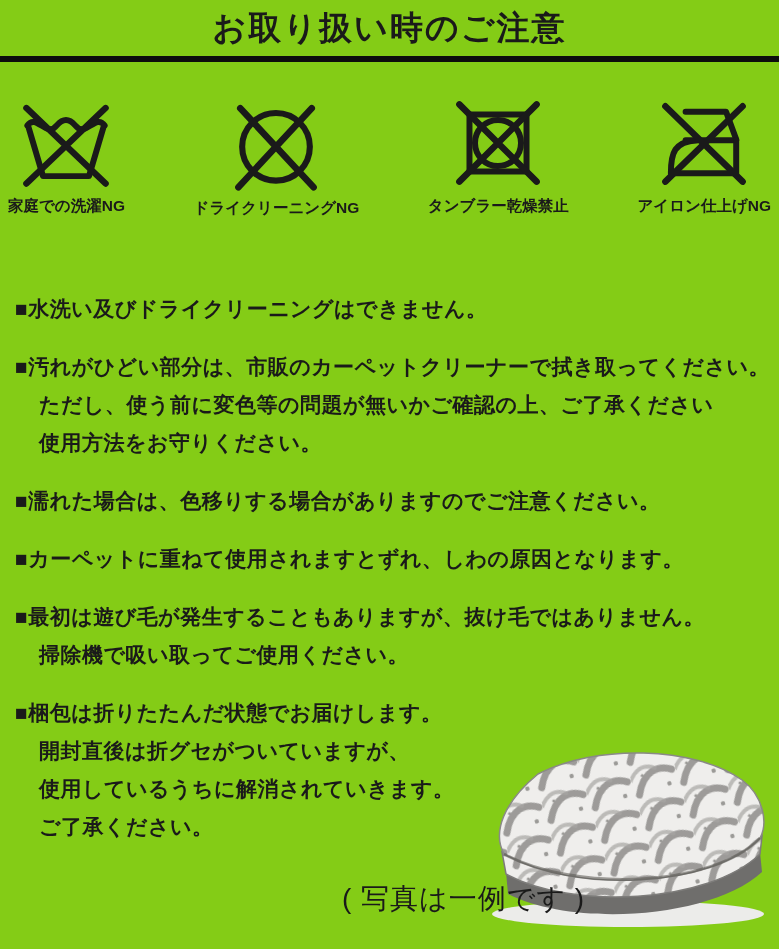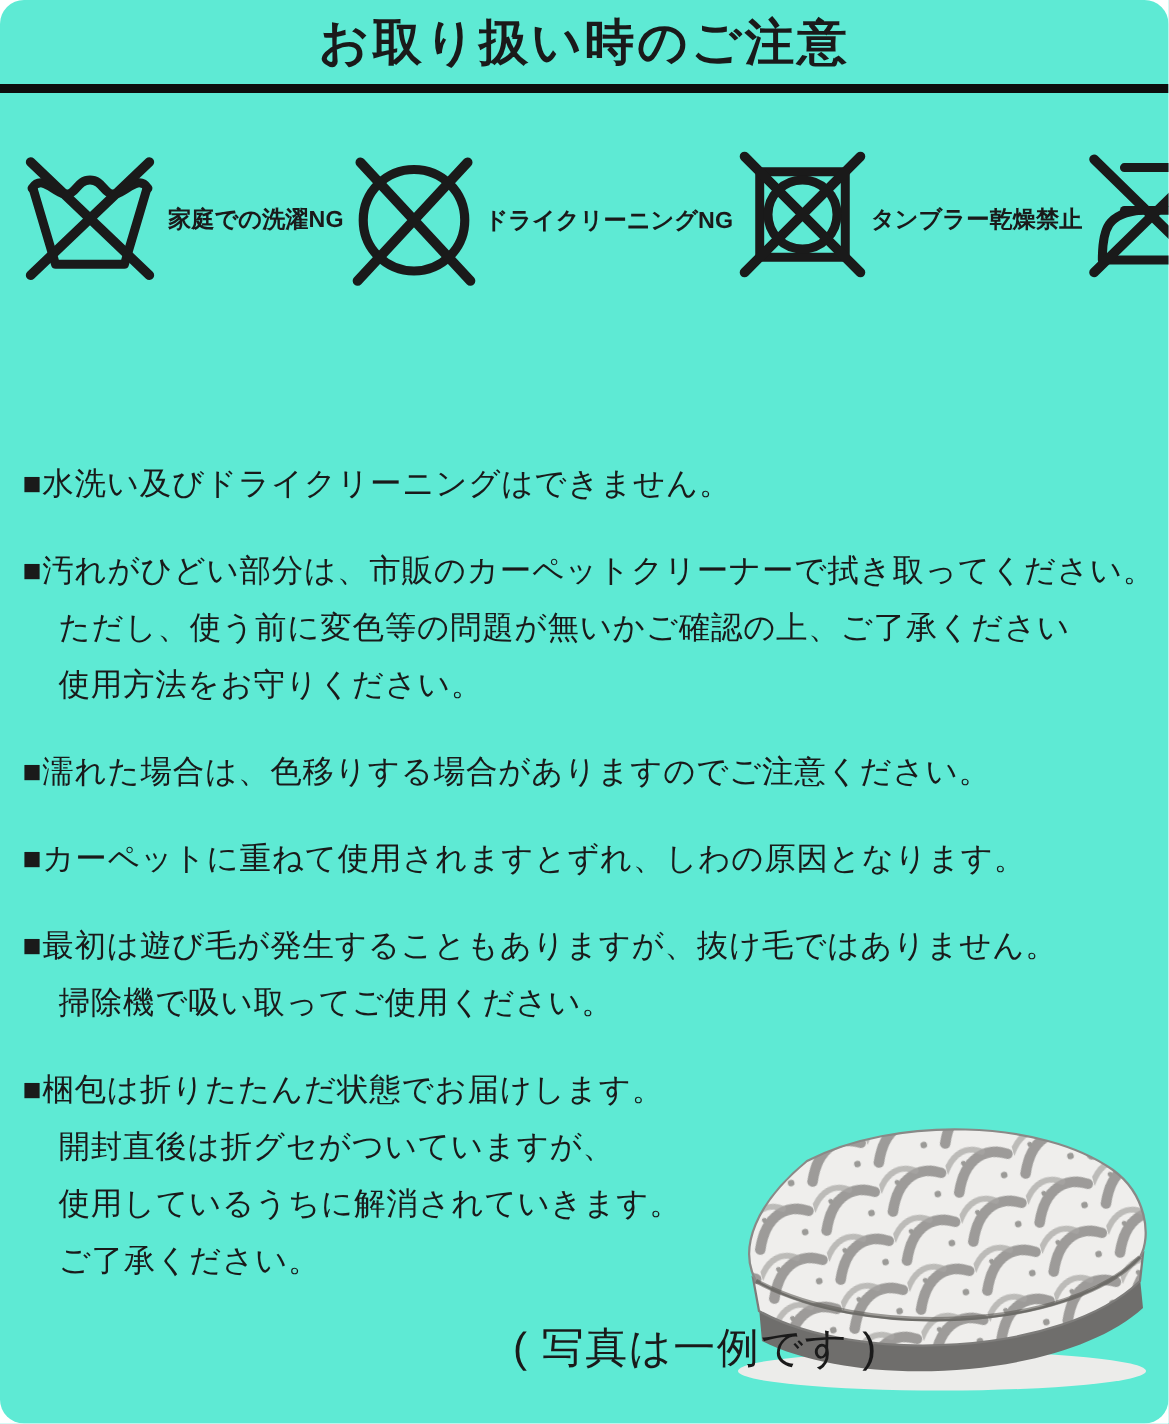--- a/index.html
+++ b/index.html
@@ -1,49 +1,49 @@
 <!DOCTYPE html>
 <html lang="ja"><head>
 <meta charset="utf-8">
 <style>
   html,body{margin:0;padding:0;background:#ffffff;}
   body{
     width:779px;height:949px;position:relative;overflow:hidden;
     font-family:"Liberation Sans","DejaVu Sans",sans-serif;
     color:#1a1a1a;
   }
-  .page{position:absolute;inset:0;background:#5eead4;border-radius:16px;}
+  .page{position:absolute;inset:0;background:#84cc16;}
 
   
   .title{
     position:absolute;top:6px;left:0;right:0;
     text-align:center;font-size:33px;font-weight:700;letter-spacing:2px;
   }
   .title-rule{
     position:absolute;top:56px;left:0;width:779px;height:6px;background:#0d0d0d;
   }
 
   
   .symbols{
     position:absolute;top:97px;left:0;right:0;
     display:flex;justify-content:space-between;align-items:flex-start;
     padding:0 8px;
   }
   .symbol{
-    display:flex;flex-direction:row;align-items:center;flex:0 0 auto;justify-content:flex-end;
+    display:flex;flex-direction:column;align-items:center;flex:0 0 auto;justify-content:flex-end;
   }
   .symbol svg{display:block;}
   .symbol-label{
     margin-top:7px;font-size:15.5px;font-weight:700;line-height:20px;
     text-align:center;white-space:pre-line;letter-spacing:0;
   }
 
   
   .notes{
-    position:absolute;top:304px;left:15px;width:755px;
+    position:absolute;top:290px;left:15px;width:755px;font-weight:bold;
   }
   .note{
     font-size:21px;line-height:38px;margin:0 0 20px 0;letter-spacing:0.5px;
   }
   .note .line{white-space:nowrap;}
   .note .cont{padding-left:24px;}
 
   
   .photo{
     position:absolute;left:476px;top:740px;width:300px;height:195px;

